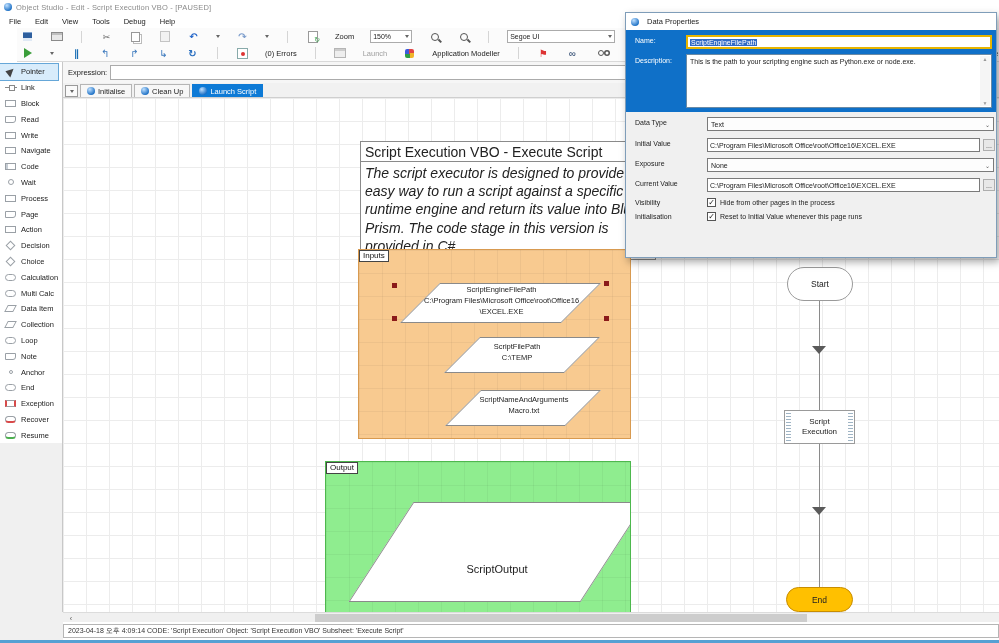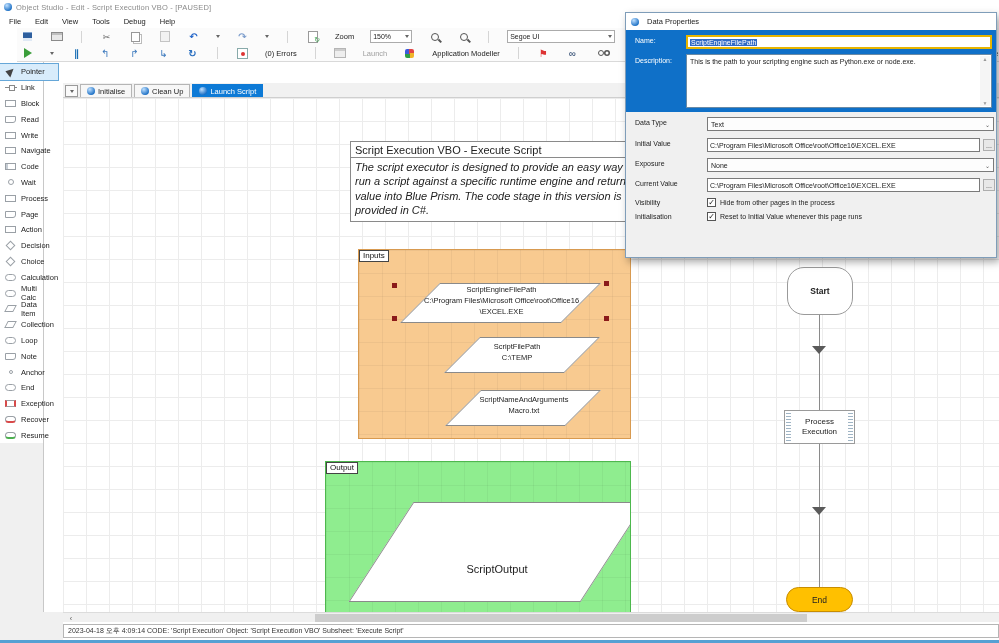--- a/index.html
+++ b/index.html
@@ -66,21 +66,21 @@
   .i-binoc::before{content:"";width:4px;height:4px;border-radius:50%;border:1.5px solid #555;display:block;
     box-shadow:6px 0 0 -1.5px #fff,6px 0 0 0 #555;}
   .i-win::before{content:"";width:9px;height:8px;border:1px solid #6d8db0;background:#dce9f5;display:block;
     box-shadow:inset 0 2px 0 #9dbbd8;}
   .i-dep::before{content:"♟♟";color:#777;font-size:7px;letter-spacing:-1px;}
   .btn-letter{font-size:8.5px;color:#333;width:12px;text-align:center;}
   .bold{font-weight:bold;} .ital{font-style:italic;} .undl{text-decoration:underline;}
   .swatch{width:9px;height:9px;background:#000;display:inline-block;}
 
   
-  .toolbox { position:absolute; left:0; top:62px; width:44px; bottom:0; background:#f0f0f0;
+  .toolbox { position:absolute; left:0; top:62px; width:63px; bottom:0; background:#f0f0f0;
     border-right:1px solid #c8c8c8; }
   .tbx-list { background:#fff; padding-top:2px; }
   .tbx-item { height:15.8px; display:flex; align-items:center; padding-left:3px; font-size:7.5px; color:#222; }
   .tbx-item.sel { background:#d8ecfb; outline:1px solid #66a7d8; width:58px; }
   .ticon { width:15px; height:10px; display:inline-flex; align-items:center; justify-content:center;
     margin-right:3px; flex:0 0 15px; }
   .shape { width:11px; height:7px; border:1px solid #9aa0a6; background:#fff; display:block; }
   .sh-para { transform:skewX(-28deg); width:9px; }
   .sh-diamond { width:7px; height:7px; transform:rotate(45deg); }
   .sh-pill { border-radius:4px; }
@@ -113,42 +113,42 @@
     background:#f7f7f7; border:1px solid #b5b5b5; border-bottom:none; color:#222; }
   .tab.active { background:#0d7ad6; color:#fff; border-color:#0d7ad6; }
   .tab-ico { width:8px; height:8px; border-radius:50%;
     background:radial-gradient(circle at 35% 30%, #bfe0ff, #1b6fc4 75%); }
 
   
   .canvas { position:absolute; left:63px; top:97px; right:0; height:515px; background:#fff;
     background-image:linear-gradient(to right,#ececec 1px,transparent 1px),
                      linear-gradient(to bottom,#ececec 1px,transparent 1px);
     background-size:23px 23px; overflow:hidden; border-top:1px solid #cfcfcf; }
-  .descbox { position:absolute; left:287px; top:43px; width:296px; background:#fff;
-    border:1px solid #8a8a8a; font-size:11px; color:#222; }
+  .descbox { position:absolute; left:297px; top:43px; width:296px; background:#fff;
+    border:1px solid #8a8a8a; font-size:14px; color:#222; }
   .descbox .dtitle { padding:2px 4px 1px; border-bottom:1px solid #8a8a8a; }
   .descbox .dbody { padding:2px 4px 4px; line-height:1.3;font-style:italic; }
   .blk { position:absolute; border:1px solid #d89a50; overflow:hidden;
     background-image:linear-gradient(to right,rgba(0,0,0,.045) 1px,transparent 1px),
                      linear-gradient(to bottom,rgba(0,0,0,.045) 1px,transparent 1px);
     background-size:23px 23px; }
   .blk-inputs { left:295px; top:151px; width:273px; height:190px; background-color:#f8ca90; }
   .blk-output { left:262px; top:363px; width:306px; height:152px; background-color:#8fed8f; border-color:#4db84d; }
   .blk-label { position:absolute; left:0; top:0; background:#fff; border:1px solid #444;
     font-size:8px; color:#111; padding:0 3px 1px; z-index:3; }
   .para { position:absolute; background:#fff; border:1px solid #8a8a8a; }
   .para-text { position:absolute; text-align:center; font-size:7.5px; color:#222; line-height:1.45;
     z-index:2; }
   .handle { position:absolute; width:5px; height:5px; background:#8b1a1a; z-index:4; }
   .flow-line { position:absolute; width:1px; background:#8a8a8a; }
   .flow-arrow { position:absolute; width:0; height:0; border-left:7px solid transparent;
     border-right:7px solid transparent; border-top:8px solid #5a5a5a; }
-  .node-start { position:absolute; left:724px; top:169px; width:66px; height:48px; background:#fff;
+  .node-start { position:absolute; left:724px; top:169px; width:66px; height:34px; background:#fff;
     border:1px solid #9a9a9a; border-radius:17px; display:flex; align-items:center; justify-content:center;
-    font-size:8.5px; color:#222;font-weight:bold; }
+    font-size:8.5px; color:#222; }
   .node-end { position:absolute; left:723px; top:489px; width:67px; height:25px; background:#ffc000;
     border:1px solid #c88d00; border-radius:13px; display:flex; align-items:center; justify-content:center;
     font-size:8.5px; color:#222; }
   .node-stage { position:absolute; left:721px; top:312px; width:71px; height:34px; background:#fff;
     border:1px solid #9a9a9a; display:flex; align-items:center; justify-content:center; text-align:center;
     font-size:8px; color:#222; line-height:1.3; padding:0 9px; }
   .node-stage::before, .node-stage::after { content:""; position:absolute; top:2px; bottom:2px; width:5px;
     background-image:repeating-linear-gradient(to bottom,#9fb4c4 0 1px,transparent 1px 3px); }
   .node-stage::before { left:1px; } .node-stage::after { right:1px; }
 
@@ -432,20 +432,24 @@
         </div>
       <div class="tbx-item">
           <span class="ticon">
             <span class="shape sh-res"></span>
           </span>
           <span>Resume</span>
         </div>
     </div>
   </div>
 
+  <div class="expr-row">
+    <span class="expr-label">Expression:</span>
+    <input class="expr-input" value="" style="">
+  </div>
 
   <div class="tabstrip">
     <span class="tab-dd">
         <span class="caret s"></span>
       </span>
     <span class="tab">
         <span class="tab-ico"></span>
         <span>Initialise</span>
       </span>
     <span class="tab">
@@ -497,21 +501,21 @@
         <div>ScriptOutput</div>
       </div>
       <div class="blk-label">Output</div>
     </div>
 
     <div class="flow-line" style="left:756px;top:203px;height:109px;"></div>
     <div class="flow-arrow" style="left:749px;top:248px;"></div>
     <div class="flow-line" style="left:756px;top:346px;height:143px;"></div>
     <div class="flow-arrow" style="left:749px;top:409px;"></div>
     <div class="node-start">Start</div>
-    <div class="node-stage">Process Execution</div>
+    <div class="node-stage">Script Execution</div>
     <div class="node-end">End</div>
   </div>
 
   <div class="hscroll">
     <span class="hs-btn">‹</span>
     <span class="hs-thumb"></span>
   </div>
 
   <div class="corner-fill"></div>
   <div class="statusbar">

